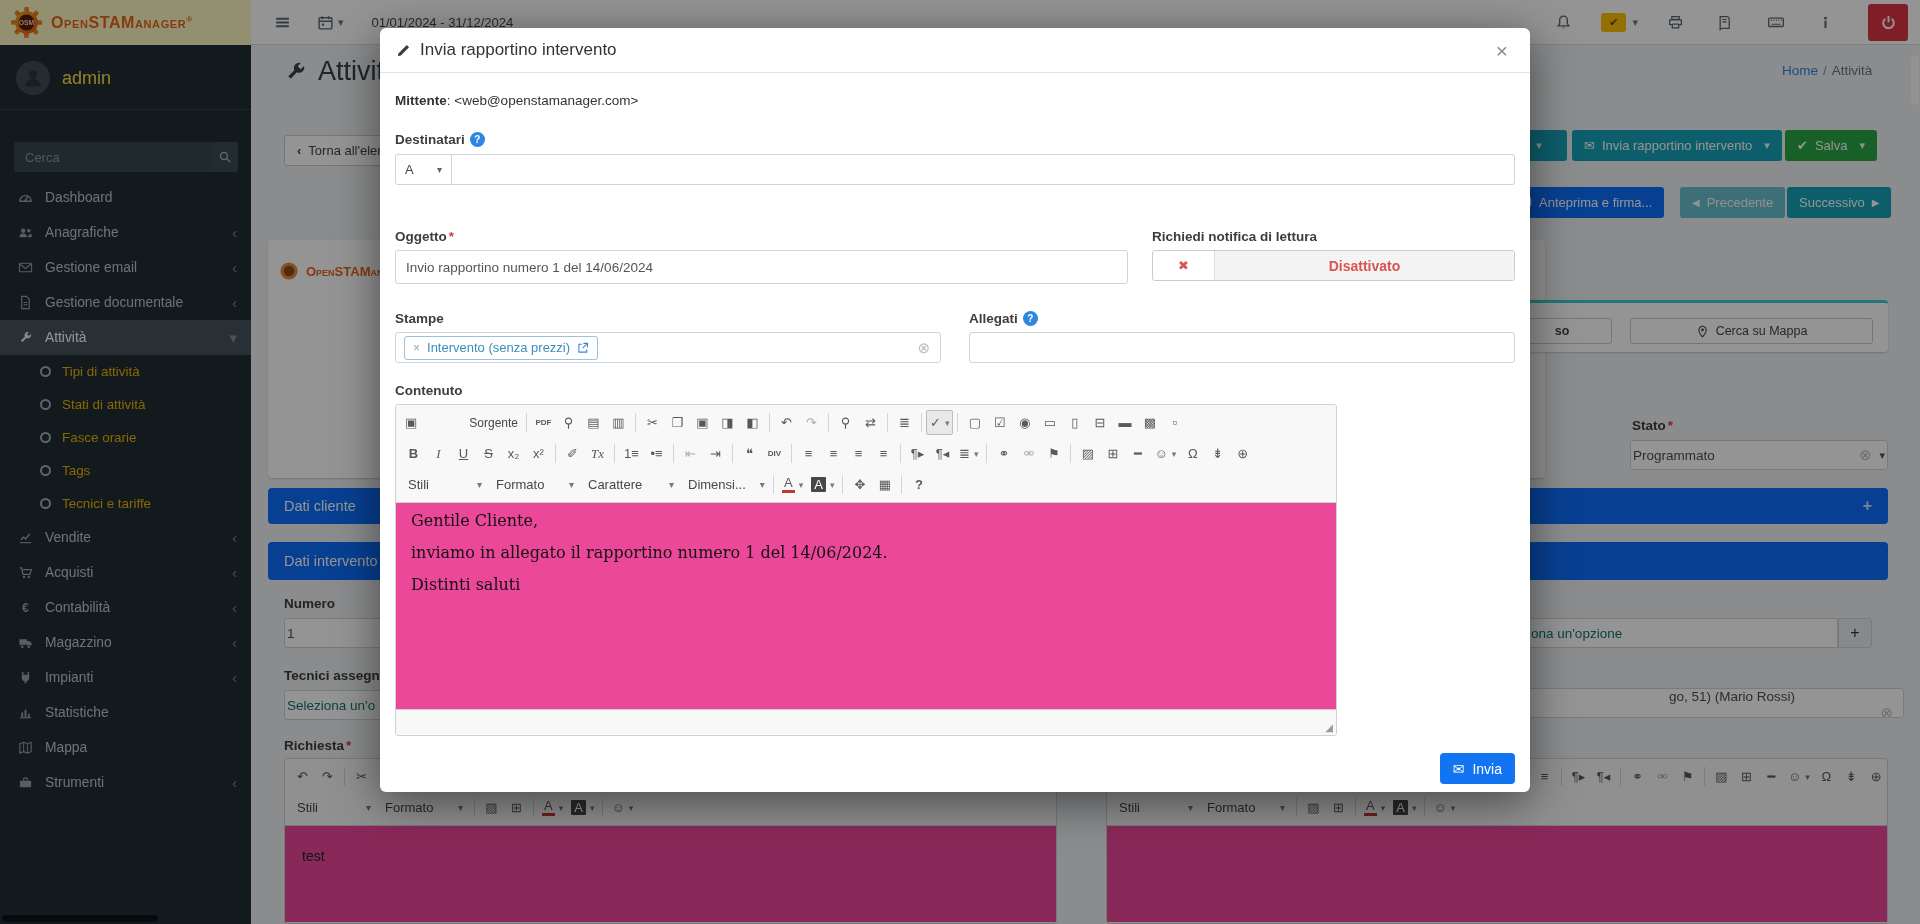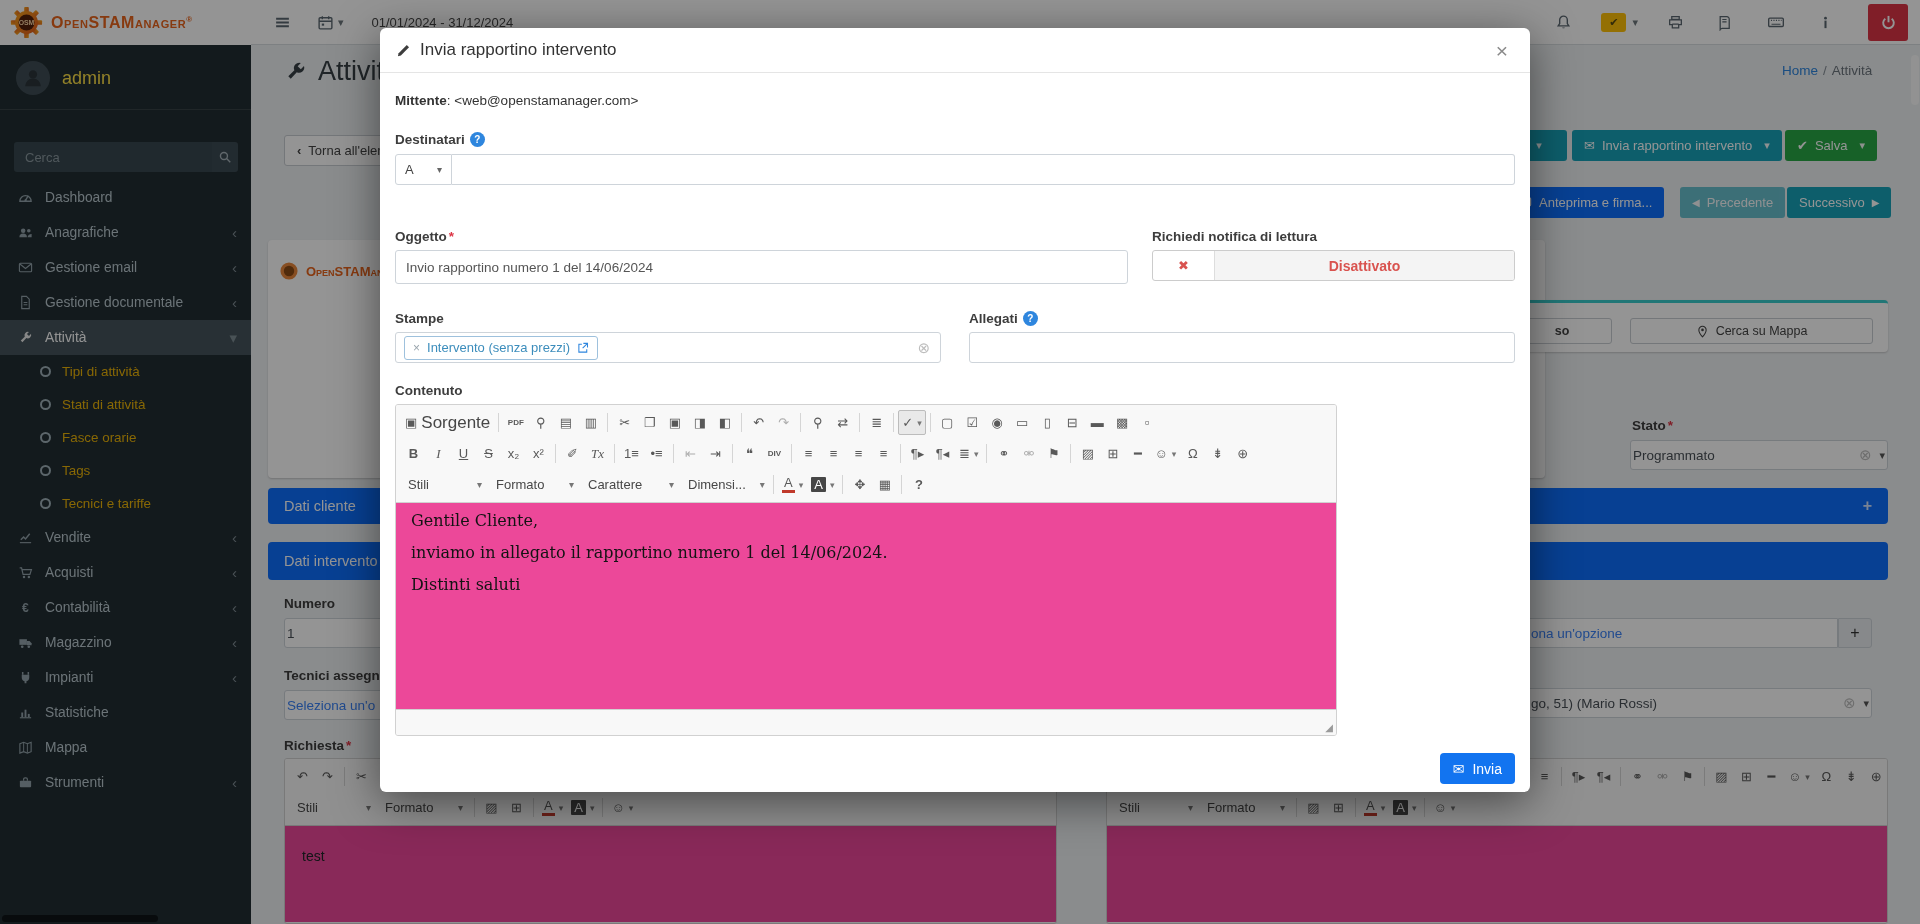--- a/index.html
+++ b/index.html
@@ -4,21 +4,21 @@
 <style>
   html,body{margin:0;padding:0;background:#444;}
   *{box-sizing:border-box;}
   .stage{position:relative;width:1920px;height:924px;overflow:hidden;background:#eef1f3;
          font-family:"Liberation Sans",sans-serif;-webkit-font-smoothing:antialiased;}
   .abs{position:absolute;}
   svg{display:block;}
 
   
   .sidebar{position:absolute;left:0;top:0;width:251px;height:924px;background:#222d32;z-index:10;}
-  .logo-strip{height:45px;background:#ffffff;display:flex;align-items:center;gap:8px;padding:0 10px;}
+  .logo-strip{height:45px;background:#fef9c3;display:flex;align-items:center;gap:8px;padding:0 10px;}
   .brand{font-size:16px;font-weight:bold;letter-spacing:.6px;color:#e8641c;font-variant:small-caps;white-space:nowrap;}
   .brand sup{font-size:8px;}
   .user-panel{display:flex;align-items:center;gap:12px;padding:16px 16px 14px;}
   .avatar{width:34px;height:34px;border-radius:50%;background:#3f4d55;display:flex;align-items:center;justify-content:center;color:#2b343a;overflow:hidden;}
   .user-name{color:#fde047;font-size:18px;}
   .sb-divider{height:1px;background:rgba(255,255,255,.10);margin:0 0 0 0;}
   .sb-search{display:flex;margin:32px 14px 8px;}
   .sb-search input{flex:1;height:30px;background:#374850;border:0;border-radius:3px 0 0 3px;padding:0 11px;color:#cfd8dc;font-size:13px;outline:none;font-family:inherit;}
   .sb-search input::placeholder{color:#8b989f;}
   .sb-search button{width:36px;height:30px;background:#3c4b54;border:0;border-radius:0 3px 3px 0;display:flex;align-items:center;justify-content:center;color:#a5b2b9;cursor:pointer;}
@@ -57,33 +57,33 @@
   .btn-green{background:#28a745;color:#fff;}
   .btn-blue{background:#0d6efd;color:#fff;}
   .btn-muted{opacity:.62;}
   .card{position:absolute;background:#fff;border-radius:4px;box-shadow:0 1px 2px rgba(0,0,0,.18);}
   .watermark{display:flex;align-items:center;gap:6px;color:#e8641c;font-variant:small-caps;font-weight:bold;font-size:13px;}
   .bar{position:absolute;background:#0d6efd;border-radius:4px;color:#fff;display:flex;align-items:center;padding:0 16px;font-size:14.5px;}
   .bar .plus{margin-left:auto;font-size:16px;font-weight:bold;cursor:pointer;color:#cfe2ff;}
   .lbl{font-weight:bold;font-size:13.5px;color:#3d3d3d;}
   .req{color:#dc3545;font-weight:bold;margin-left:2px;}
   .inp{height:30px;border:1px solid #ced4da;border-radius:3px;background:#fff;font-size:13.5px;color:#495057;padding:0 2px;font-family:inherit;display:flex;align-items:center;}
-  .inp.ph{color:#3b82f6;}
+  .inp.ph{color:#0f766e;}
   .sel-clear{color:#bdbdbd;font-size:15px;margin-left:auto;margin-right:8px;}
   .plusbtn{border:1px solid #ced4da;background:#e9ecef;border-radius:0 3px 3px 0;font-size:16px;color:#333;display:flex;align-items:center;justify-content:center;cursor:pointer;}
   .q-badge{display:inline-flex;width:15px;height:15px;border-radius:50%;background:#2e86de;color:#fff;font-size:10px;font-weight:bold;align-items:center;justify-content:center;margin-left:5px;vertical-align:1px;}
 
   
   .cke{border:1px solid #d1d1d1;background:#fafafa;border-radius:3px;overflow:hidden;}
   .cke-top{background:#f8f8f8;border-bottom:1px solid #d1d1d1;padding:2px 5px;}
   .cke-row{display:flex;align-items:center;padding:3px 0;flex-wrap:nowrap;overflow:hidden;}
   .cke-btn{min-width:25px;height:25px;display:inline-flex;align-items:center;justify-content:center;gap:4px;border:1px solid transparent;
            border-radius:2px;background:none;color:#595959;font-size:13px;padding:0 3px;cursor:pointer;font-family:inherit;flex:0 0 auto;}
   .cke-btn .glyph{line-height:1;}
-  .cke-btn .btxt{font-size:17px;color:#474747;}
+  .cke-btn .btxt{font-size:12px;color:#474747;margin-left:48px;}
   .cke-btn .btn-caret{font-size:9px;color:#777;}
   .cke-sep{width:1px;height:19px;background:#d5d5d5;margin:0 4px;flex:0 0 auto;}
   .cke-btn.b .glyph{font-weight:bold;}
   .cke-btn.i .glyph{font-style:italic;font-family:"Liberation Serif",serif;}
   .cke-btn.u .glyph{text-decoration:underline;}
   .cke-btn.s .glyph{text-decoration:line-through;}
   .cke-btn.grey{color:#aeaeae;}
   .cke-btn.tiny .glyph{font-size:8px;font-weight:bold;}
   .cke-btn.pressed{background:#e9e9e9;border-color:#bcbcbc;}
   .cke-btn.tcolor .glyph{border-bottom:3px solid #c0392b;padding:0 2px;line-height:1.1;}
@@ -506,21 +506,21 @@
   <div class="abs lbl" style="left:284px;top:738px;"><span>Richiesta</span><span class="req">*</span></div>
 
   <div class="abs" style="left:1442px;top:618px;display:flex;">
     <div class="inp ph" style="width:396px;border-radius:3px 0 0 3px;padding-left:88px;overflow:hidden;white-space:nowrap;">
         <span>ona un'opzione</span>
       </div>
     <button class="plusbtn" style="width:34px;height:30px;">
         <span>+</span>
       </button>
   </div>
-  <div class="abs inp" style="left:1442px;top:688px;width:430px;padding-left:88px;overflow:hidden;white-space:nowrap;">
+  <div class="abs inp" style="left:1474px;top:688px;width:430px;padding-left:88px;overflow:hidden;white-space:nowrap;flex-direction:column;">
     <span>go, 51) (Mario Rossi)</span>
     <span class="sel-clear">⊗</span>
     <span style="font-size:11px;color:#555;">▾</span>
   </div>
 
   <div class="cke bge abs" style="left:284px;top:758px;width:773px;height:166px;" id="bg-editor-0">
     <div class="cke-top">
         <div class="cke-row">
           <button class="cke-btn">
             <span class="glyph">↶</span>

